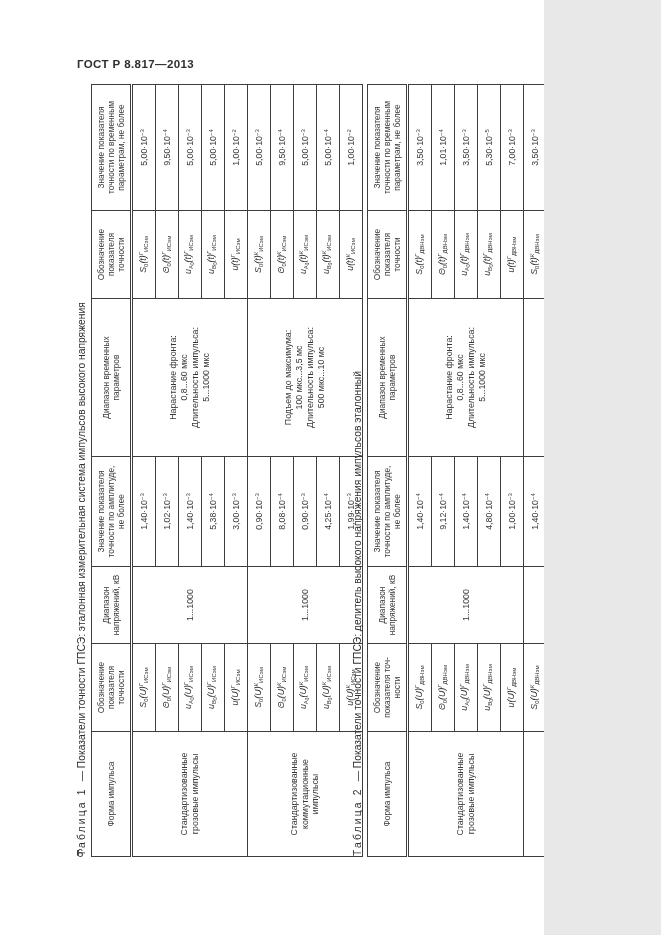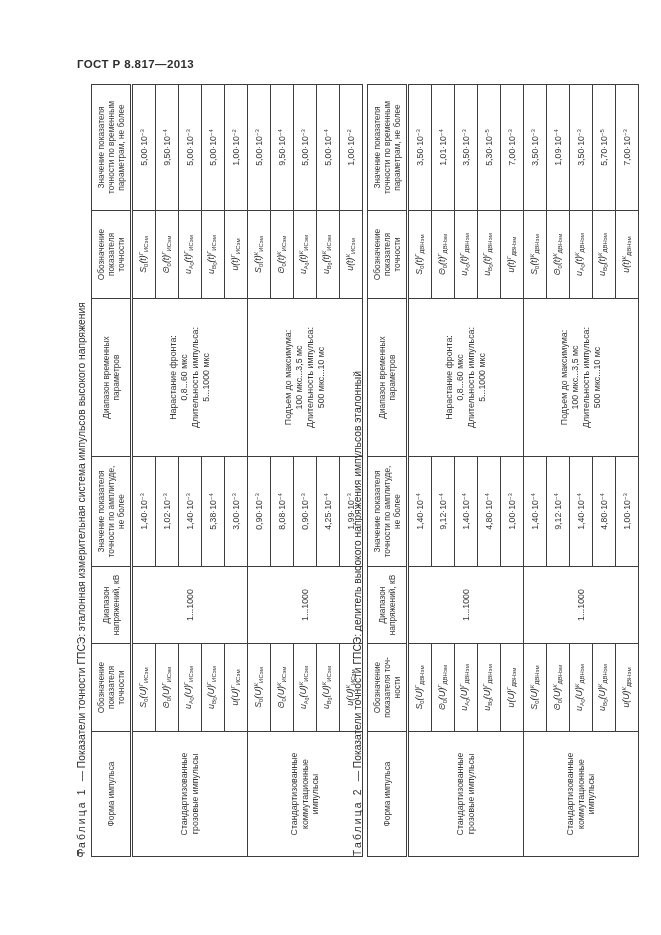--- a/index.html
+++ b/index.html
@@ -1,16 +1,16 @@
 <!DOCTYPE html>
 <html><head>
 <meta charset="utf-8">
 <style>
   html,body{margin:0;padding:0;background:#e8e8e8;}
-  .page{position:relative;width:661px;height:935px;background:#ffffff;overflow:hidden;
+  .page{position:relative;width:544px;height:935px;background:#ffffff;overflow:hidden;
         font-family:"Liberation Sans","DejaVu Sans",sans-serif;color:#383838;}
   .doc-header{position:absolute;left:77px;top:58px;font-size:11.5px;font-weight:bold;
               letter-spacing:.4px;color:#2e2e2e;}
   .page-number{position:absolute;left:77px;top:847px;font-size:11.5px;color:#2e2e2e;}
 
   
   .table-block{position:absolute;width:772px;transform:rotate(-90deg);transform-origin:0 0;}
   #tblock-0{left:76px;top:857px;}
   #tblock-1{left:352px;top:857px;}
 

